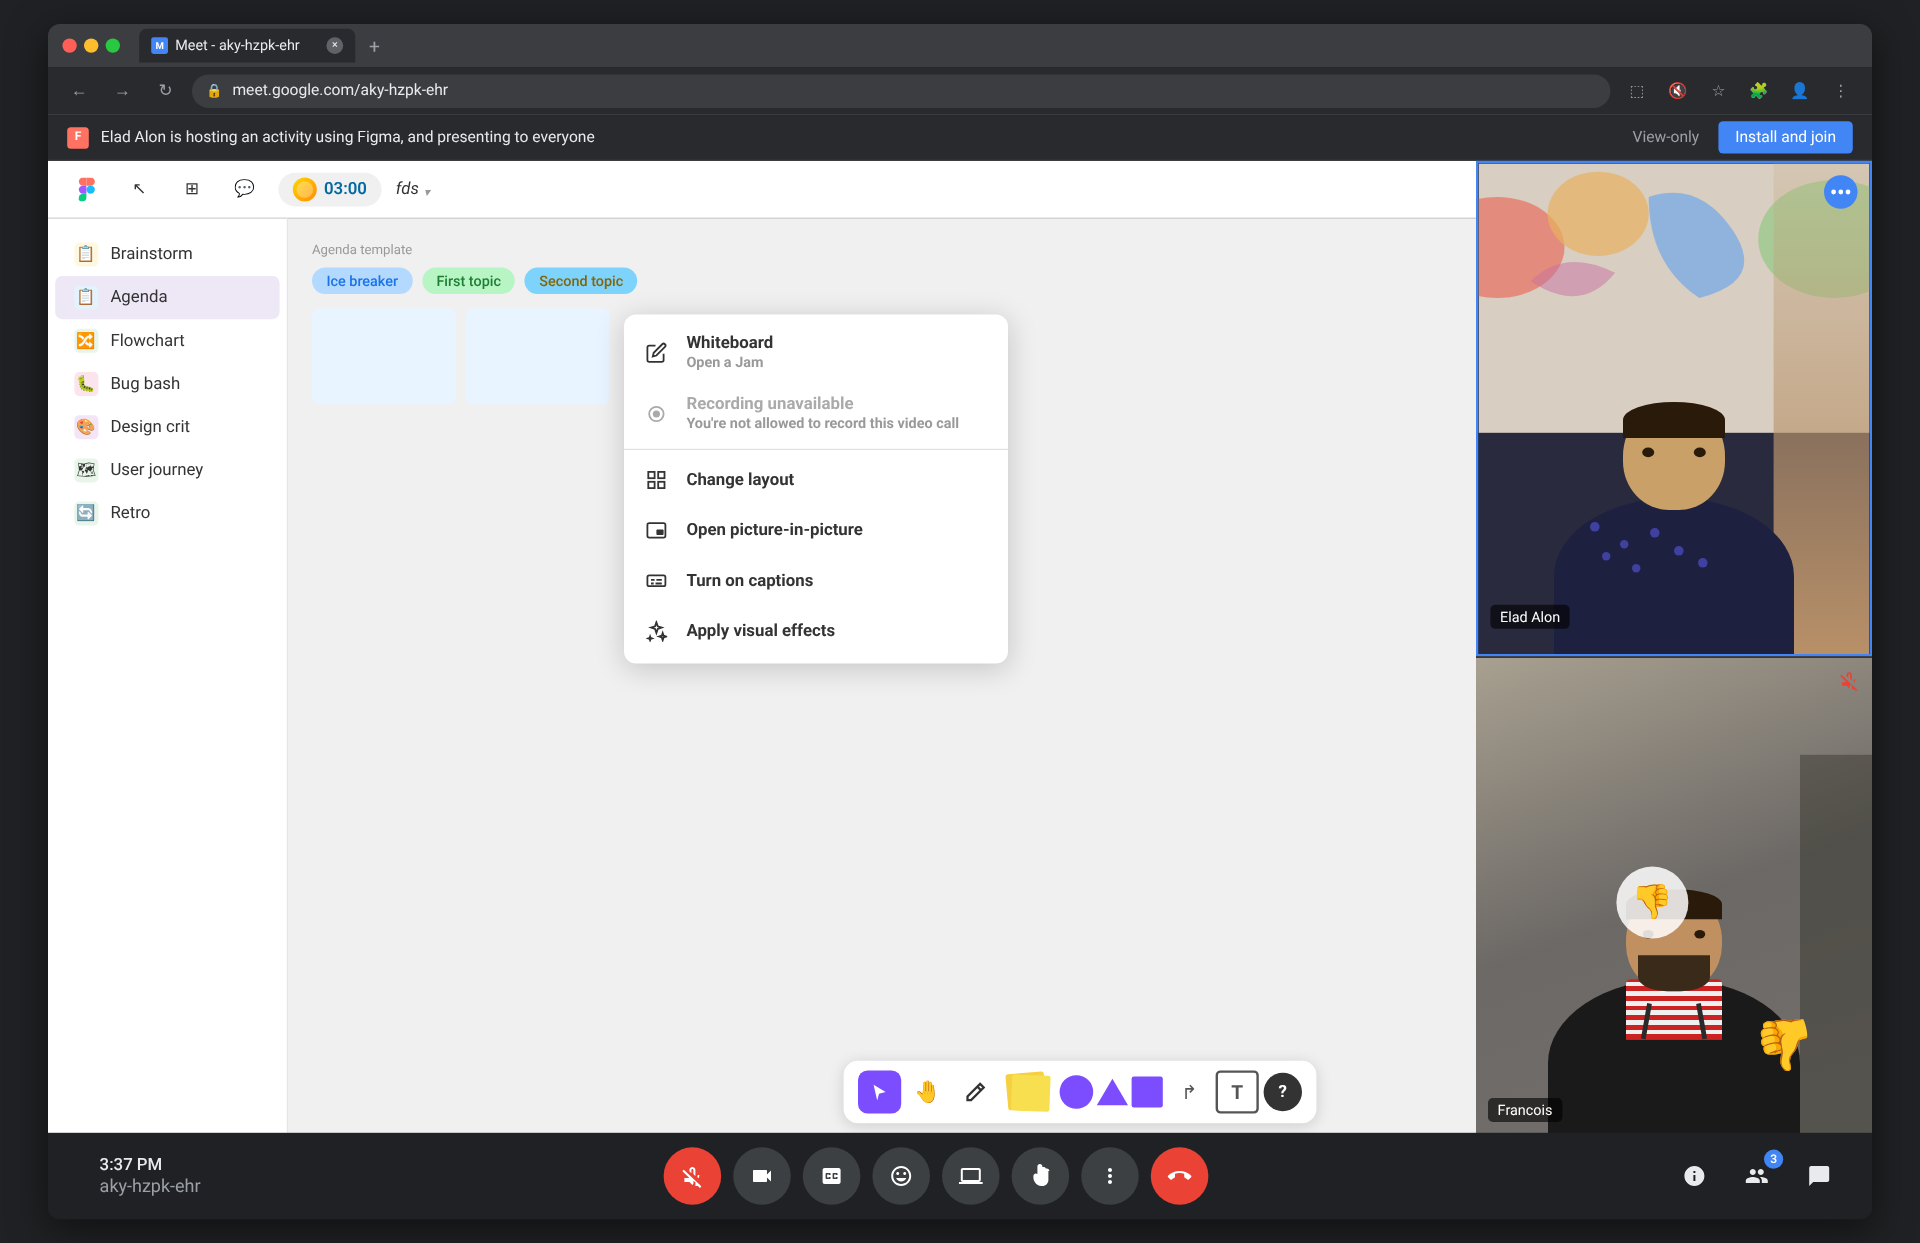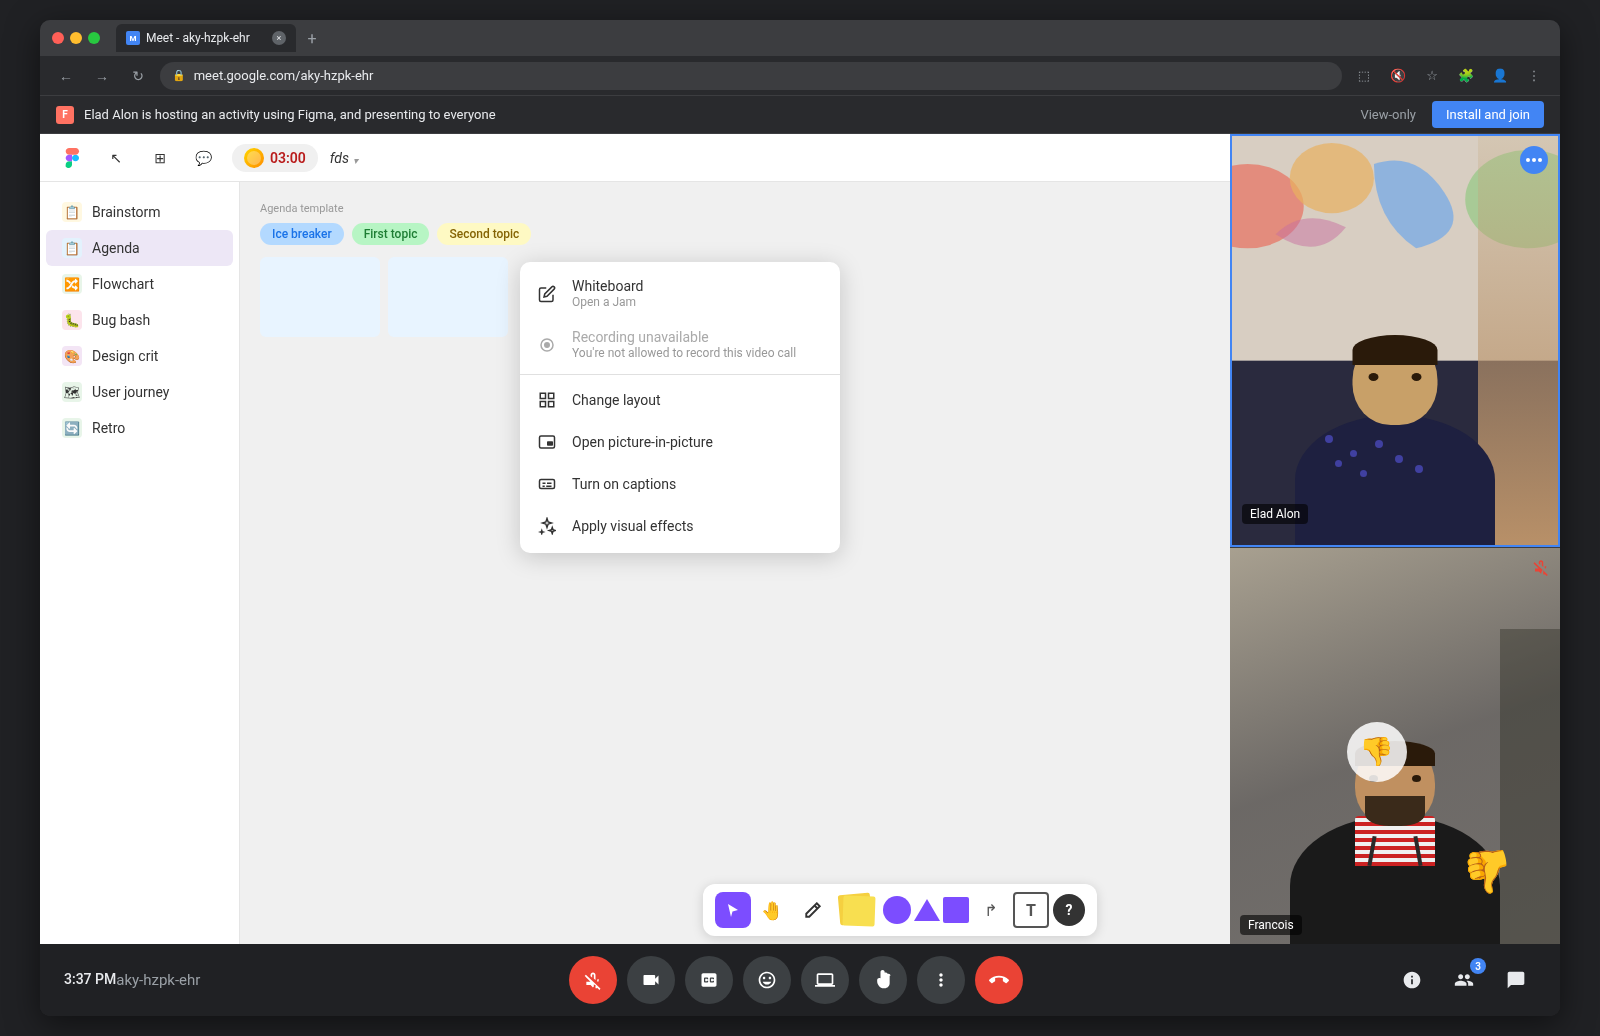--- a/index.html
+++ b/index.html
@@ -282,21 +282,21 @@
     .timer-avatar {
       width: 20px;
       height: 20px;
       border-radius: 50%;
       background: linear-gradient(135deg, #ffd700, #ff8c00);
     }
 
     .timer-text {
       font-size: 14px;
       font-weight: 600;
-      color: #b91c1c;
+      color: #0369a1;
     }
 
     .figma-file-name {
       font-size: 14px;
       color: #333;
       display: flex;
       align-items: flex-end;
       gap: 4px;
       cursor: pointer;
       font-style: italic;
@@ -437,21 +437,21 @@
     .topic-tab {
       padding: 4px 12px;
       border-radius: 12px;
       font-size: 12px;
       font-weight: 500;
       cursor: pointer;
     }
 
     .tab-ice { background: #b3d9ff; color: #1a73e8; }
     .tab-first { background: #b7f5c4; color: #1e7e34; }
-    .tab-second { background: #fef9c3; color: #856404; }
+    .tab-second { background: #7dd3fc; color: #856404; }
 
     .agenda-cards {
       display: flex;
       gap: 8px;
     }
 
     .agenda-card {
       width: 120px;
       height: 80px;
       background: #e8f4ff;
@@ -473,20 +473,21 @@
     }
 
     .menu-item {
       display: flex;
       align-items: center;
       gap: 14px;
       padding: 10px 16px;
       font-size: 14px;
       color: #333;
       cursor: pointer;
+      font-weight: bold;
     }
 
     .menu-item.disabled {
       color: #aaa;
       cursor: default;
     }
 
     .menu-icon {
       width: 22px;
       height: 22px;
@@ -678,21 +679,22 @@
       background: #202124;
       display: flex;
       align-items: center;
       padding: 0 24px;
     }
 
     .meet-time {
       color: #e8eaed;
       font-size: 14px;
       display: flex;
-      flex-direction: row;
+      flex-direction: column;
+      margin-left: 19px;
     }
 
     .meet-time-value {
       font-weight: 500;
     }
 
     .meet-time-id {
       font-size: 15px;
       color: #9aa0a6;
     }

